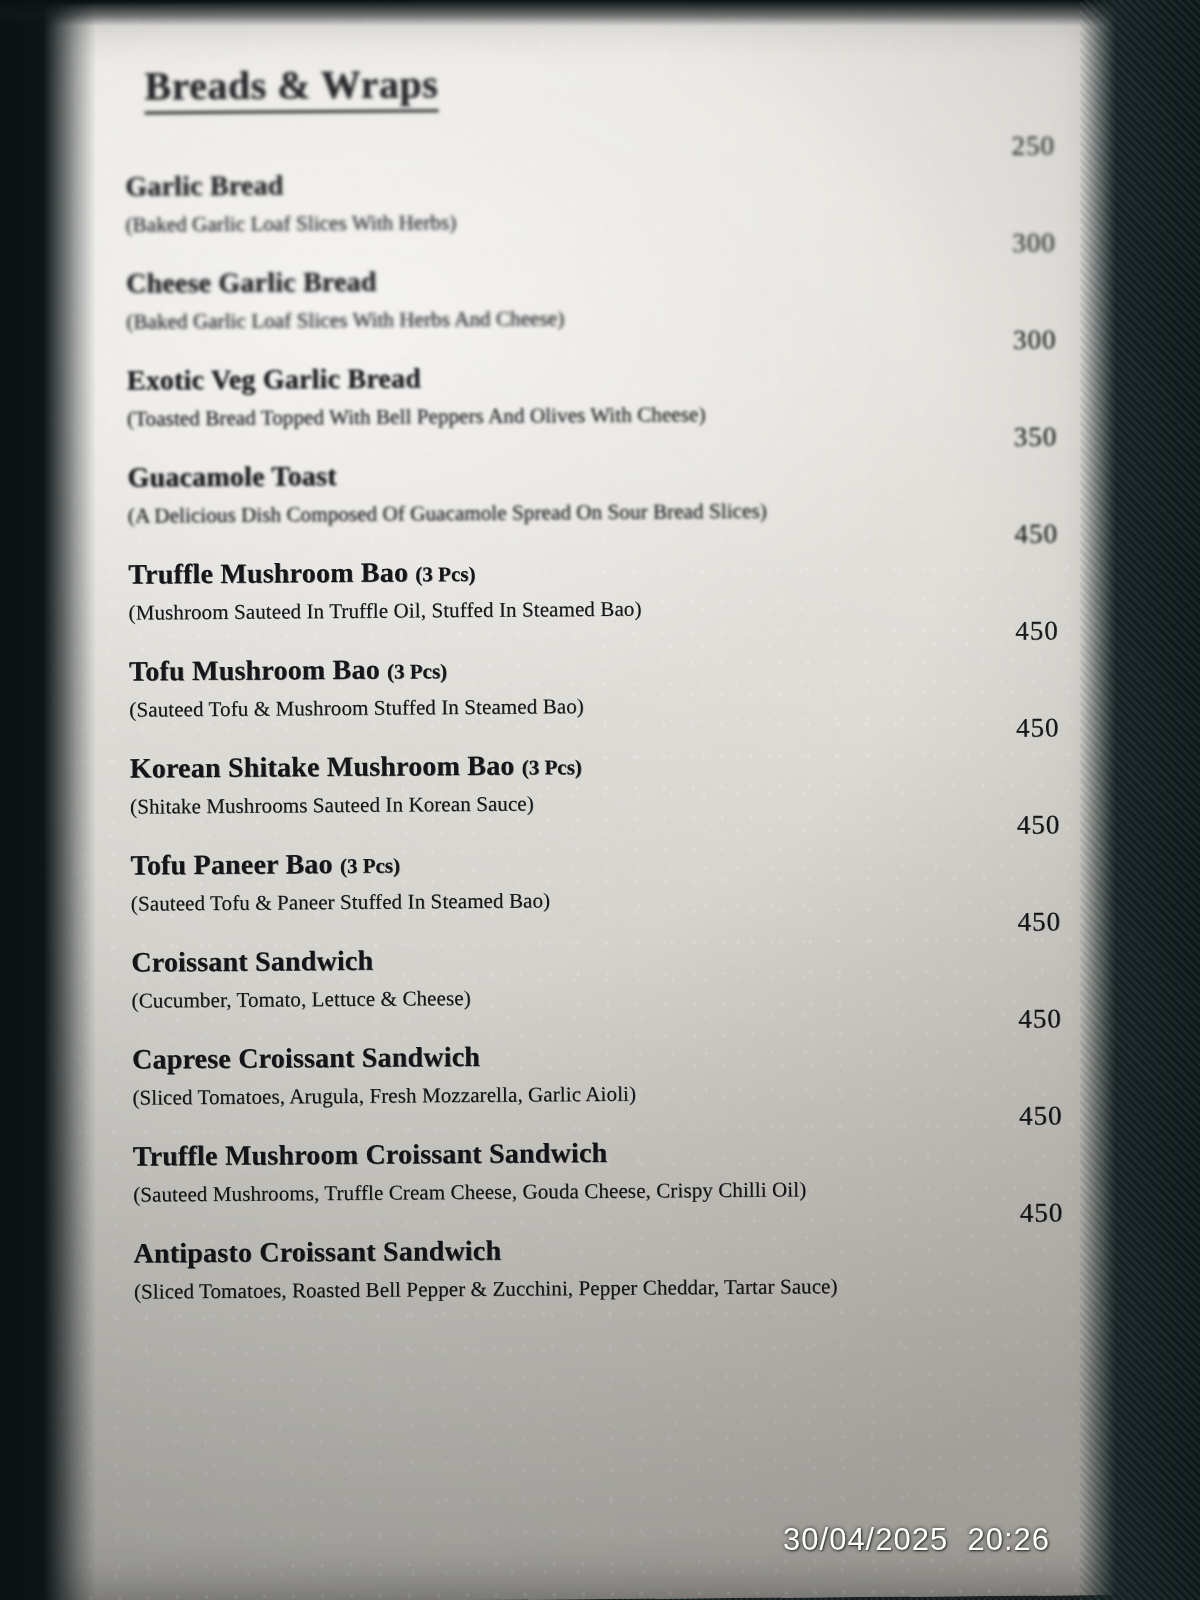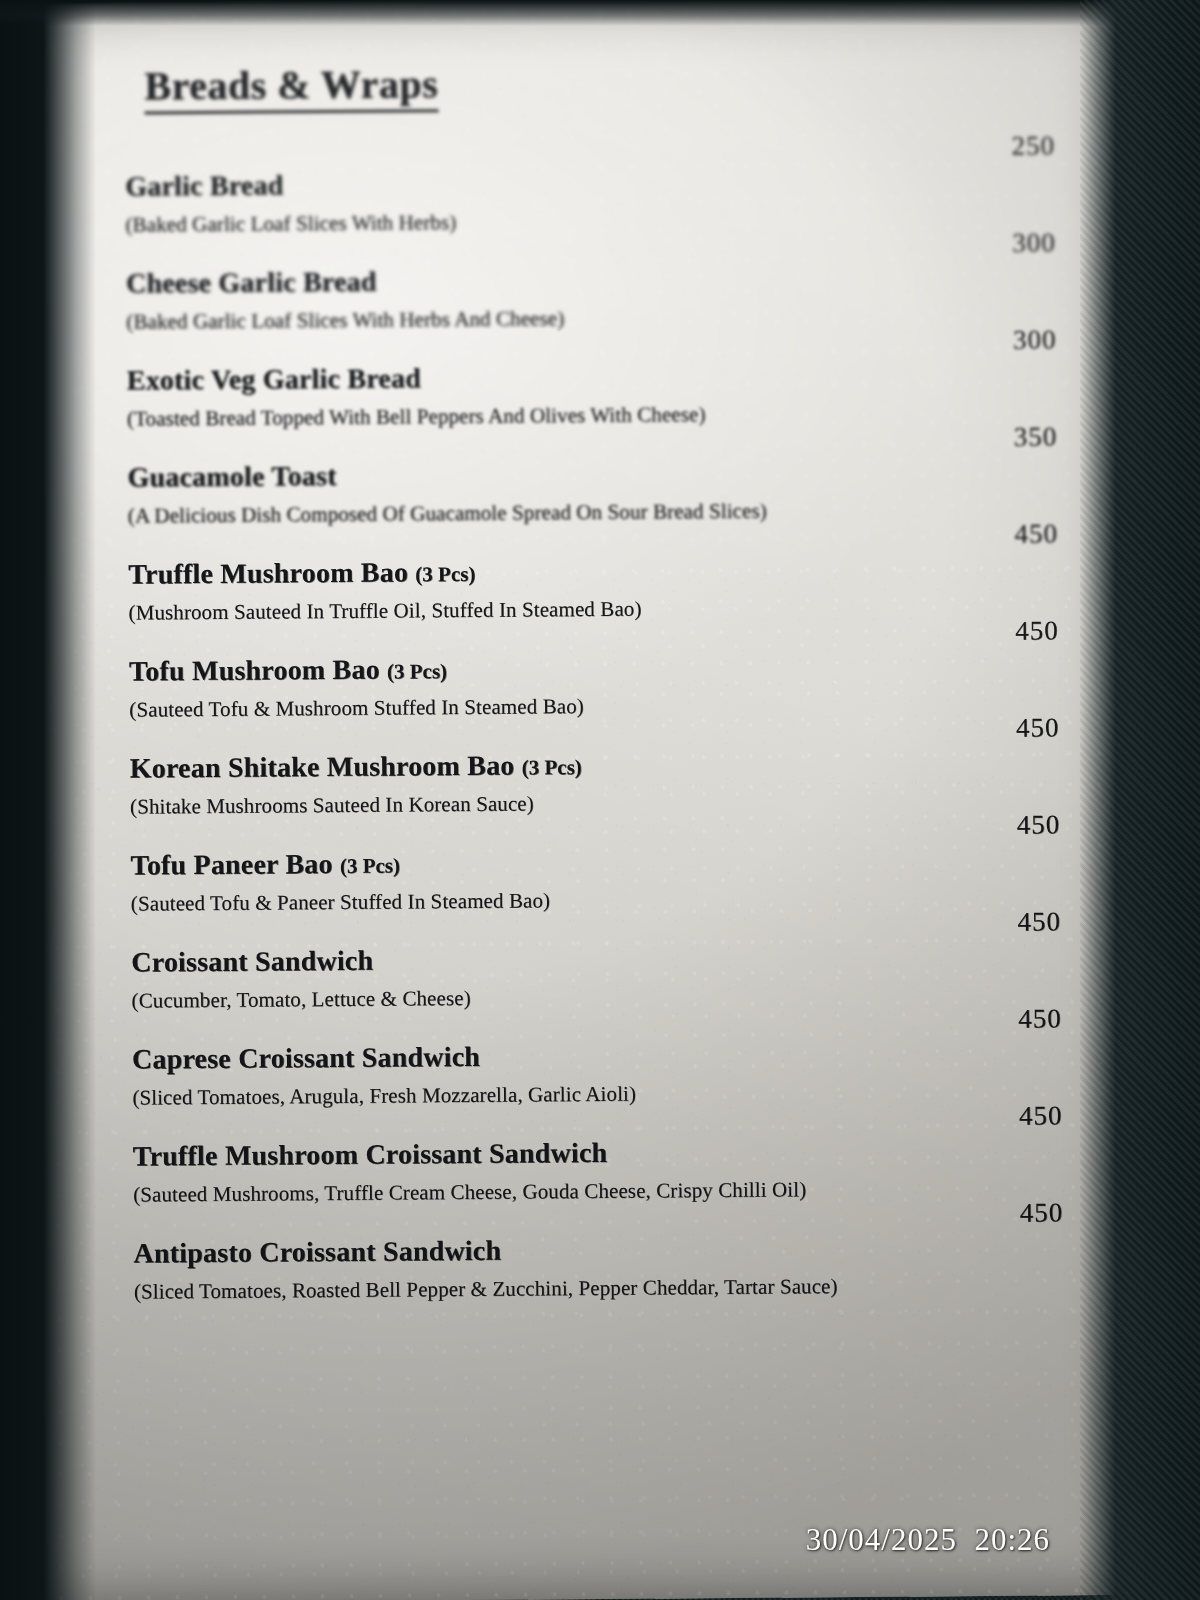--- a/index.html
+++ b/index.html
@@ -181,21 +181,21 @@
     -webkit-backdrop-filter: blur(1.3px);
     pointer-events: none;
   }
 
   
   .timestamp {
     position: absolute;
     right: 150px;
     bottom: 42px;
     color: #ffffff;
-    font-family: Liberation Serif, serif;
+    font-family: Liberation Sans, sans-serif;
     font-size: 31px;
     letter-spacing: 1px;
     text-shadow: 0 0 4px rgba(0,0,0,0.65), 1px 1px 2px rgba(0,0,0,0.6);
     white-space: pre;
   }
 </style>
 </head>
 <body>
 
 <div class="photo">

